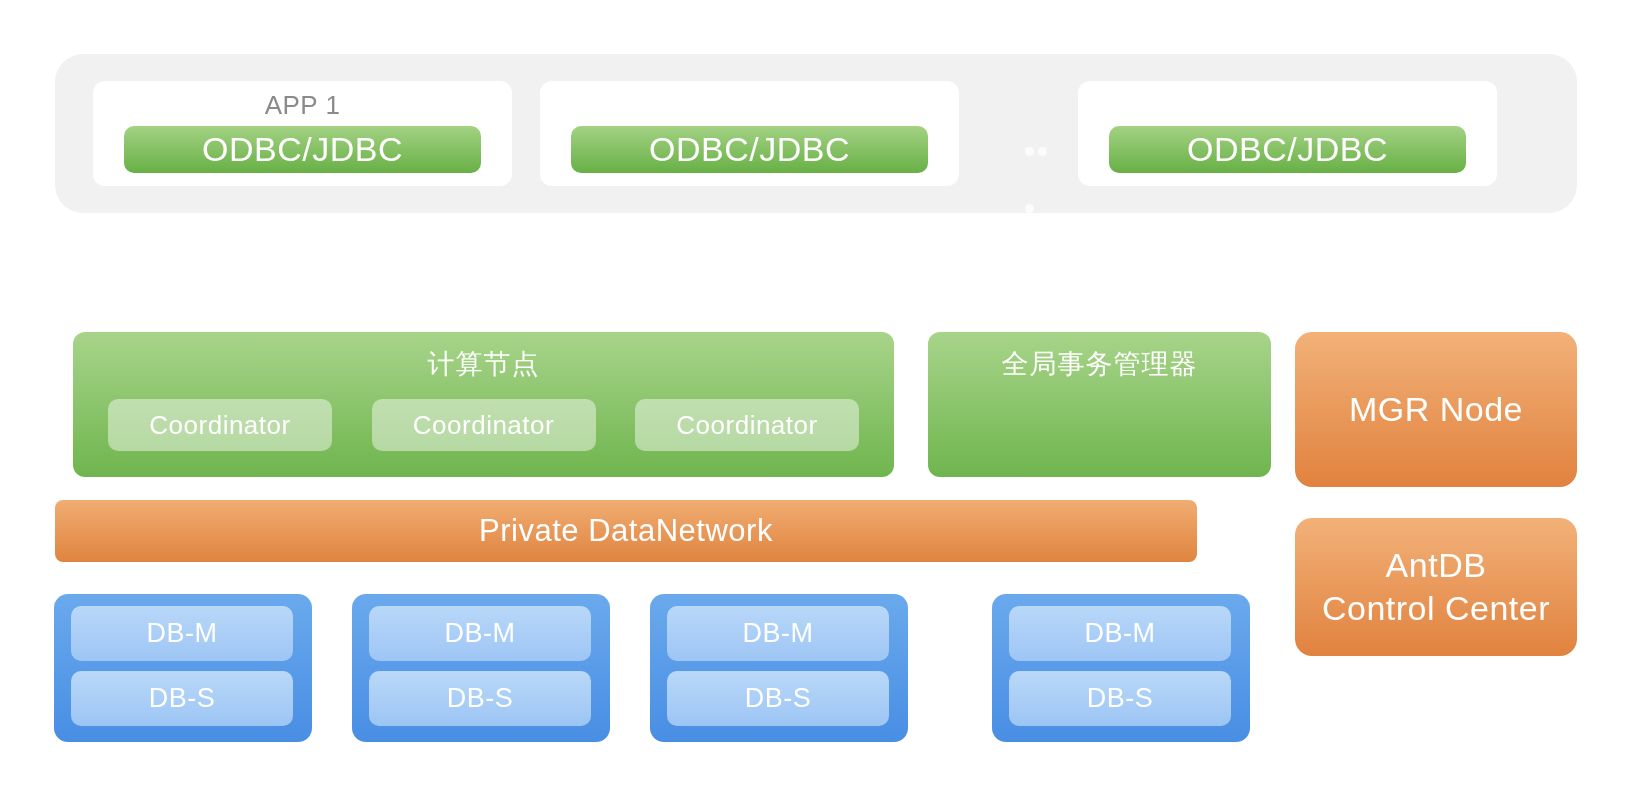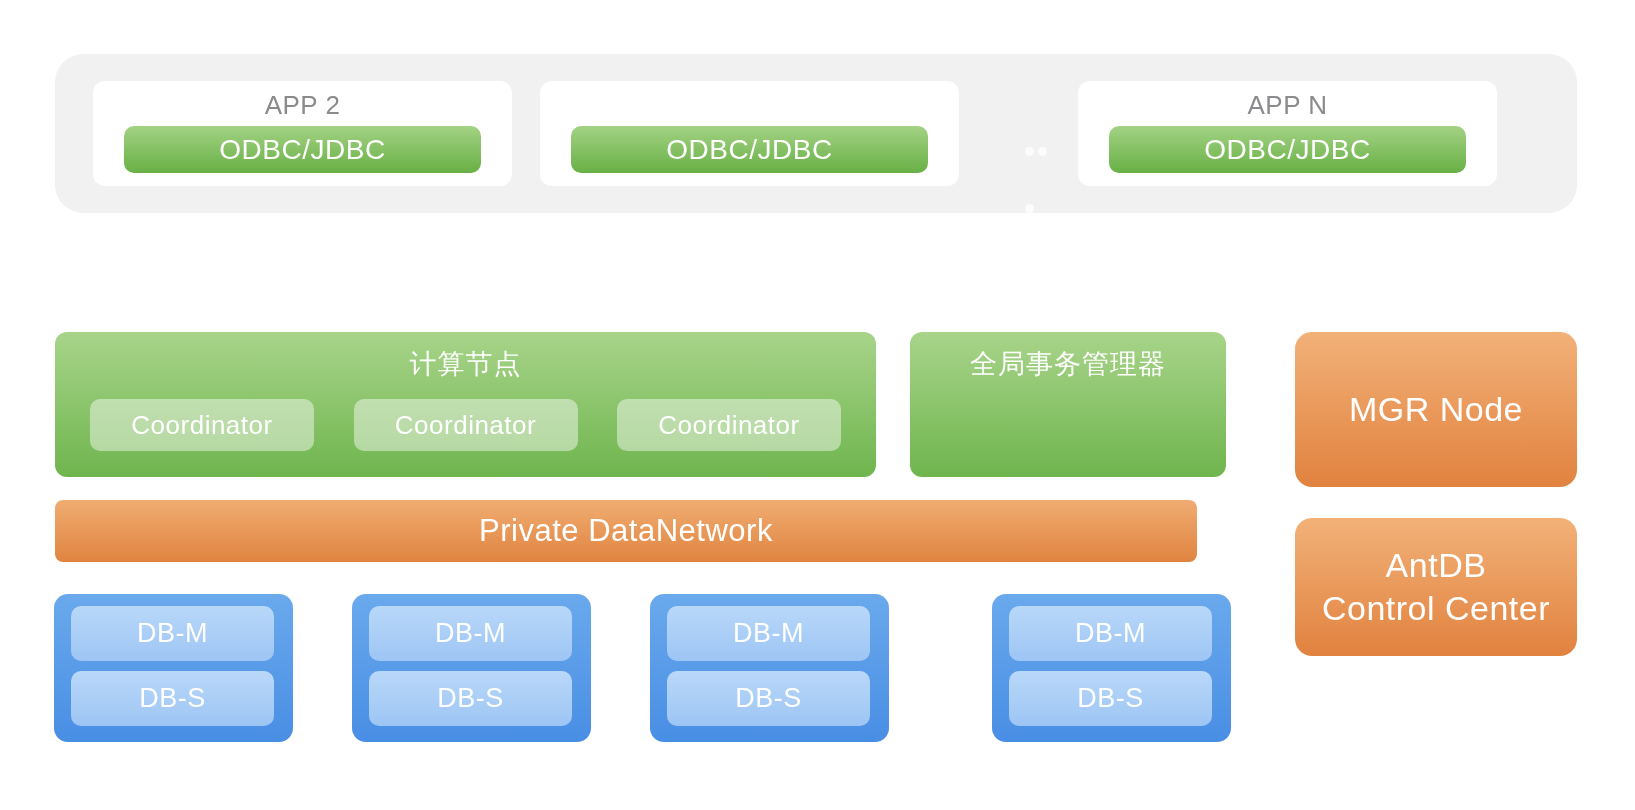--- a/index.html
+++ b/index.html
@@ -17,45 +17,45 @@
     background:#ffffff; border-radius:12px;
   }
   .app-card.c1 { left:38px; } .app-card.c2 { left:485px; } .app-card.c3 { left:1023px; }
   .app-title {
     position:absolute; top:9px; left:0; right:0; text-align:center;
     font-size:26px; color:#8b8b8e; letter-spacing:0.5px;
   }
   .app-btn {
     position:absolute; left:31px; right:31px; top:45px; height:47px;
     border-radius:10px; background:linear-gradient(#a3d283,#68b046);
-    color:#fff; font-size:28px; display:flex; align-items:center; justify-content:center;
+    color:#fff; font-size:34px; display:flex; align-items:center; justify-content:center;
     letter-spacing:0.5px;
   }
   .dot {
     position:absolute; width:9px; height:9px; border-radius:50%; background:#fcfcfd;
   }
   .dot.d1 { left:1025px; top:147px; }
   .dot.d2 { left:1038px; top:147px; }
   .dot.d3 { left:1025px; top:204px; }
   
   .net-bar {
     position:absolute; border-radius:8px;
     background:linear-gradient(#f0ad72,#e08440);
     color:#fff; display:flex; align-items:center; justify-content:center;
     letter-spacing:0.5px;
   }
   .client-bar { left:55px; top:243px; width:1522px; height:62px; font-size:34px; }
   .private-bar { left:55px; top:500px; width:1142px; height:62px; font-size:31px; }
   
   .green-box {
     position:absolute; top:332px; height:145px; border-radius:12px;
-    background:linear-gradient(#a8d48a,#6fb54e); color:#fff;
+    background:linear-gradient(#a8d48a,#6fb54e); color:#fff;margin-left:18px;
   }
   .compute-box { left:55px; width:821px; }
-  .gtm-box { left:910px; width:316px; }
+  .gtm-box { left:910px; width:343px; }
   .green-title {
     position:absolute; top:14px; left:0; right:0; text-align:center;
     font-size:27px; letter-spacing:1px;
   }
   .btn-row {
     position:absolute; left:35px; right:35px; top:67px; height:52px;
     display:flex; justify-content:space-between;
   }
   .light-btn {
     background:rgba(255,255,255,0.45); border-radius:10px; color:#fff;
@@ -71,48 +71,47 @@
   .orange-box {
     position:absolute; left:1295px; width:282px; border-radius:17px;
     background:linear-gradient(#f2b178,#e1823f); color:#fff;
     display:flex; flex-direction:column; align-items:center; justify-content:center;
     font-size:34px; text-align:center; line-height:1.26; letter-spacing:0.5px;
   }
   .mgr-box { top:332px; height:155px; }
   .cc-box { top:518px; height:138px; }
   
   .db-box {
-    position:absolute; top:594px; width:239px; height:148px; border-radius:14px;
+    position:absolute; top:594px; width:258px; height:148px; border-radius:14px;
     background:linear-gradient(#6aa9ec,#488ee4);
     box-sizing:border-box; padding:12px 19px 0 17px;
     display:flex; flex-direction:column; gap:10px;
   }
   .db-box.b1 { left:54px; } .db-box.b2 { left:352px; }
   .db-box.b3 { left:650px; } .db-box.b4 { left:992px; }
   .db-btn {
     height:55px; border-radius:10px;
     background:linear-gradient(#b9d8f9,#9dc5f4); color:#fff; font-size:27px;
     display:flex; align-items:center; justify-content:center; letter-spacing:0.5px;
   }
 </style>
 </head>
 <body>
 
 <div class="stage">
 
   <div class="app-container">
     <div class="app-card c1">
-      <div class="app-title">APP 2</div>
+      <div class="app-title">APP 1</div>
       <div class="app-btn">ODBC/JDBC</div>
     </div>
     <div class="app-card c2">
       <div class="app-btn">ODBC/JDBC</div>
     </div>
     <div class="app-card c3">
-      <div class="app-title">APP N</div>
       <div class="app-btn">ODBC/JDBC</div>
     </div>
   </div>
   <div class="dot d1"></div>
   <div class="dot d2"></div>
   <div class="dot d3"></div>
 
 
   <div class="green-box compute-box">
     <div class="green-title">计算节点</div>

